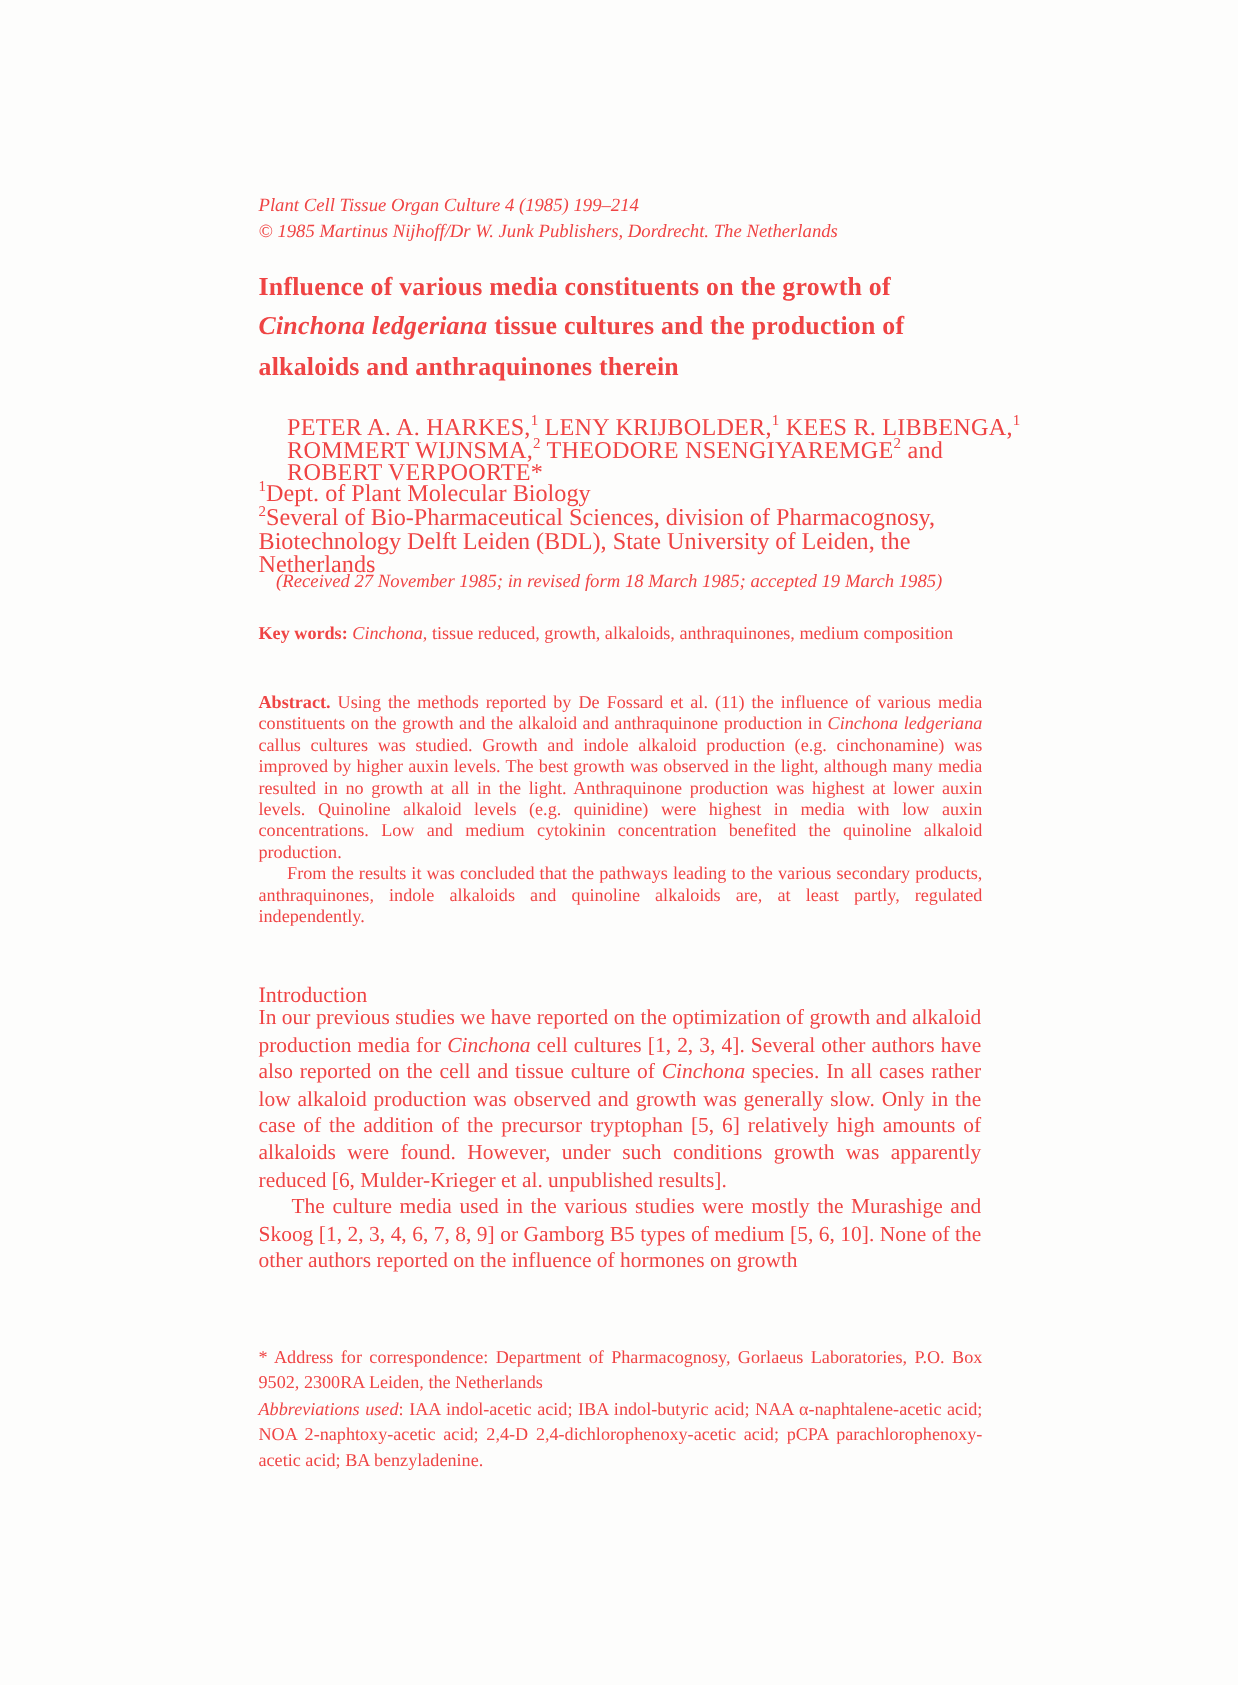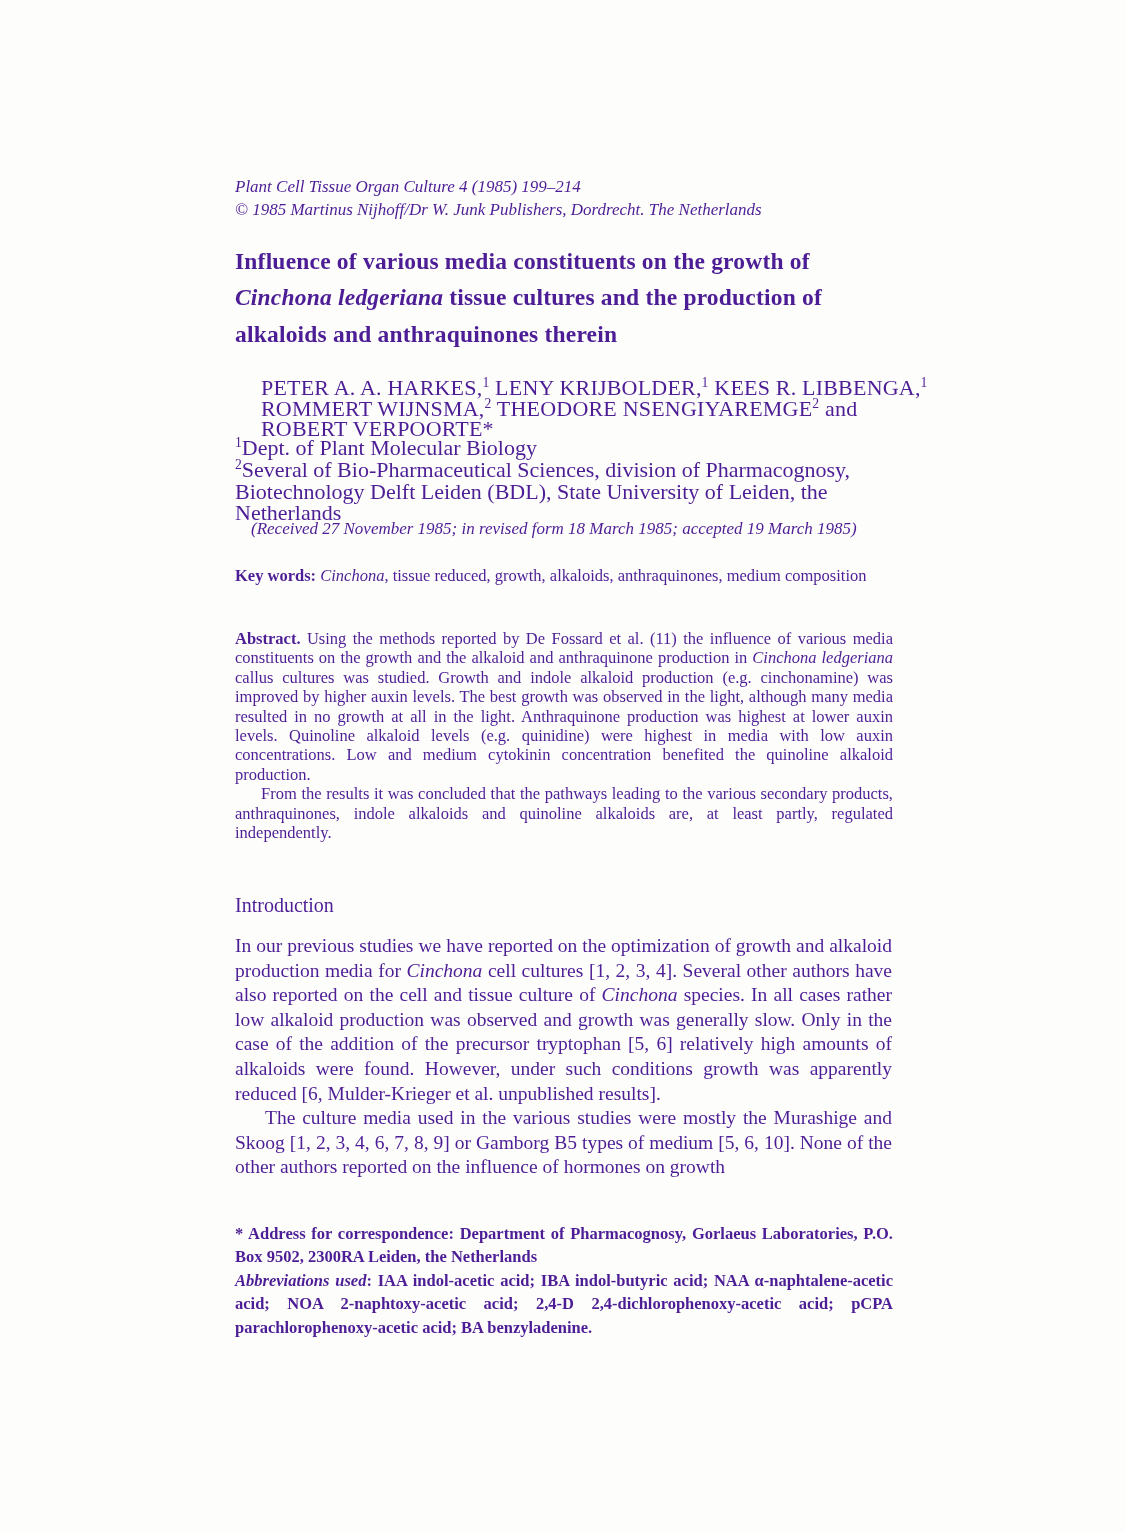--- a/index.html
+++ b/index.html
@@ -5,21 +5,21 @@
   html, body {
     margin: 0;
     padding: 0;
     background: #fdfdfc;
   }
   .page {
     position: relative;
     width: 1125px;
     height: 1532px;
     background: #fdfdfc;
-    color: #4c1d95;
+    color: #ef4444;
     font-family: "Liberation Serif", "DejaVu Serif", serif;
     overflow: hidden;
   }
   .block { position: absolute; }
 
   .journal-header {
     left: 235px; top: 176px; width: 680px;
     font-style: italic;
     font-size: 17px;
     line-height: 22.5px;
@@ -65,29 +65,27 @@
   .intro-heading {
     left: 235px; top: 877px;
     font-weight: normal;
     font-size: 20px;
   }
   .intro-body {
     left: 235px; top: 914px; width: 657px;
     font-size: 19.5px;
     line-height: 24.6px;
     text-align: justify;
-    margin-top: 20px;
   }
   .intro-body .para-2 { text-indent: 30px; }
   .footnote {
     left: 235px; top: 1222px; width: 658px;
     font-size: 16.5px;
     line-height: 23.4px;
     text-align: justify;
-    font-weight: bold;
   }
   sup {
     font-size: 62%;
     line-height: 0;
     vertical-align: super;
   }
   p { margin: 0; padding: 0; }
 </style>
 </head>
 <body>

